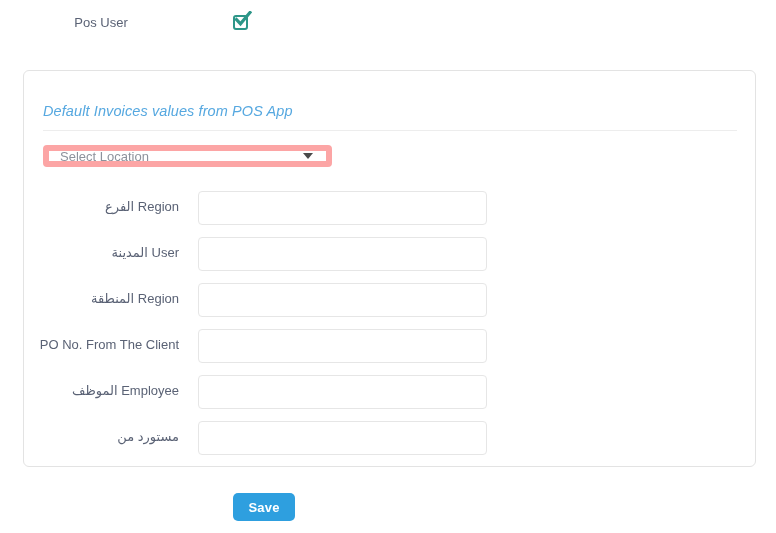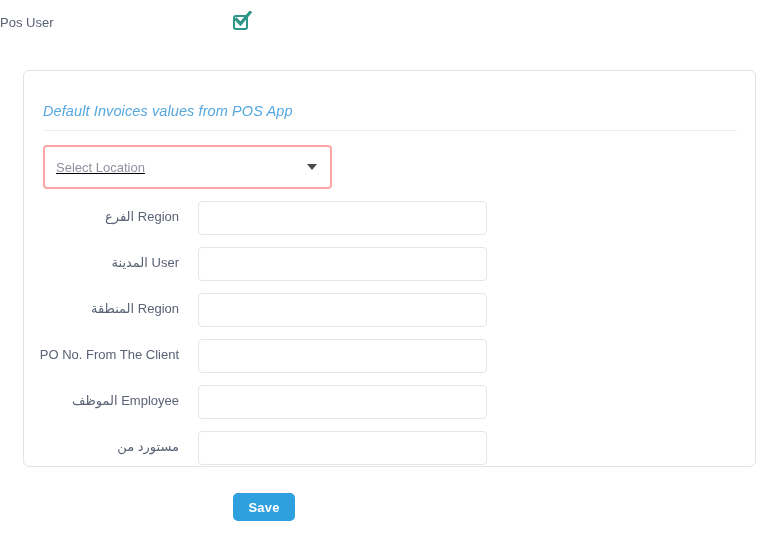--- a/index.html
+++ b/index.html
@@ -22,21 +22,21 @@
     position: absolute;
     left: 0;
     top: 10px;
     width: 776px;
     height: 26px;
     display: flex;
     align-items: center;
   }
   .top-label {
     width: 202px;
-    text-align: left;
+    text-align: center;
     font-size: 13px;
     color: #5a6275;
     padding-right: 0px;
     line-height: 18px;
   }
   .checkbox-wrap {
     margin-left: 31px;
     position: relative;
     width: 20px;
     height: 20px;
@@ -126,29 +126,28 @@
     font-size: 13px;
     color: #5a6275;
     padding: 0 11px;
     font-family: "Liberation Sans", "DejaVu Sans", sans-serif;
     outline: none;
   }
   .finput::placeholder { color: #9aa0ab; }
   .fselect {
     position: relative;
     width: 289px;
-    height: 44px;
-    border: 2px solid #fca5a5;
+    height: 22px;
+    border: 6px solid #fca5a5;
     border-radius: 4px;
     background: #ffffff;
     display: flex;
     align-items: center;
     padding: 0 11px;
     cursor: pointer;
-    text-decoration: underline;
   }
   .fselect-text {
     font-size: 13px;
     color: #8d929c;
     flex: 1;
     white-space: nowrap;
     overflow: hidden;
   }
   .caret {
     width: 0;

